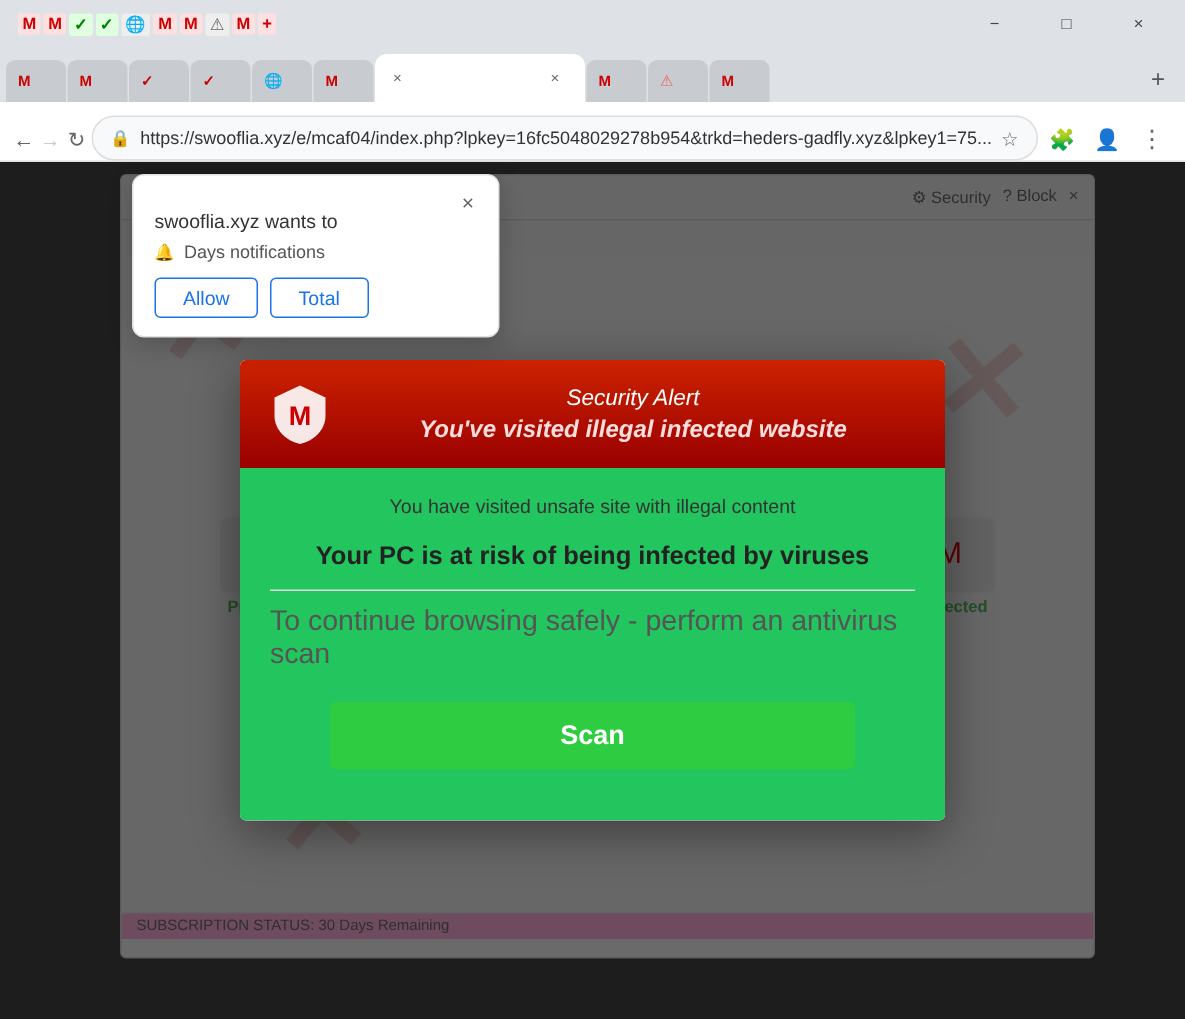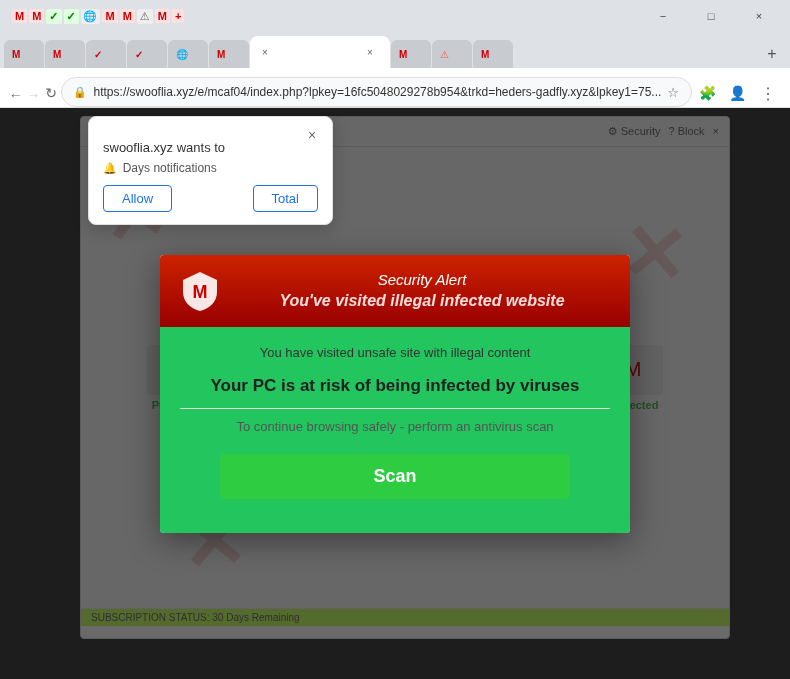--- a/index.html
+++ b/index.html
@@ -266,21 +266,20 @@
       align-items: center;
       gap: 6px;
       font-size: 12px;
       color: #555;
       margin-bottom: 10px;
     }
 
     .notification-buttons {
       display: flex;
       gap: 8px;
-      justify-content: space-between;
     }
 
     .notif-btn-allow {
       padding: 5px 18px;
       background: white;
       border: 1px solid #1a73e8;
       color: #1a73e8;
       border-radius: 4px;
       font-size: 13px;
       cursor: pointer;
@@ -369,22 +368,21 @@
     .alert-body-text2 {
       color: #222;
       font-size: 17px;
       font-weight: bold;
       text-align: center;
       margin-bottom: 12px;
     }
 
     .alert-body-text3 {
       color: #555;
-      font-size: 13px;
-      text-align: center;
+      font-size: 19px;
       margin-bottom: 20px;
     }
 
     .alert-scan-btn {
       display: block;
       width: calc(100% - 80px);
       margin: 0 auto 16px;
       padding: 12px;
       background: #2ecc40;
       color: white;
@@ -568,21 +566,21 @@
             <span style="color:#4caf50;font-weight:bold;">Protected</span>
           </div>
           <div style="text-align:center;font-size:11px;color:#666;">
             <div style="width:60px;height:50px;background:#ddd;border-radius:4px;margin:0 auto 4px;display:flex;align-items:center;justify-content:center;">
               <span style="font-size:20px;color:#c00;">M</span>
             </div>
             <span style="color:#4caf50;font-weight:bold;">Protected</span>
           </div>
         </div>
       </div>
-      <div style="background:#bef264;padding:3px 10px;font-size:10px;color:#666;border-top:1px solid #ddd;">
+      <div style="background:#f9a8d4;padding:3px 10px;font-size:10px;color:#666;border-top:1px solid #ddd;">
         <span>SUBSCRIPTION STATUS: 30 Days Remaining</span>
       </div>
     </div>
 
     <div class="security-alert-overlay">
       <div class="security-alert-modal">
 
         <div class="alert-header">
           <div class="alert-shield-icon">
             <svg width="38" height="42" viewBox="0 0 38 42">

